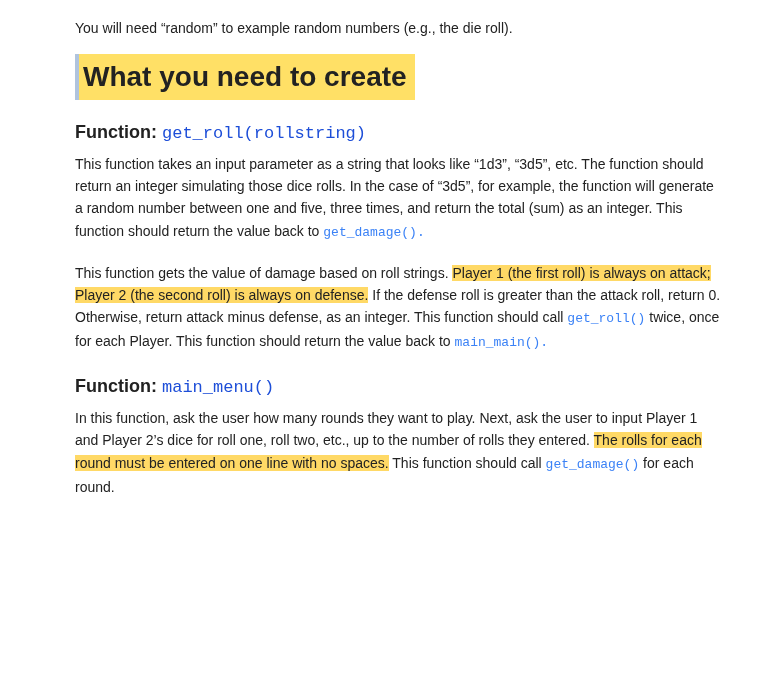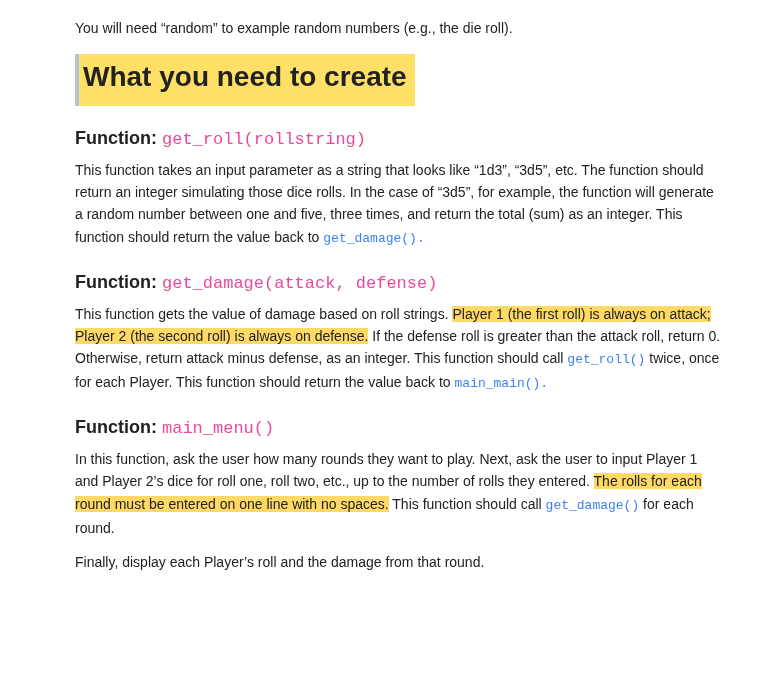--- a/index.html
+++ b/index.html
@@ -32,38 +32,38 @@
     .highlight-bar {
       width: 4px;
       background-color: #b0c4de;
       margin-right: 0;
     }
 
     h1.page-heading {
       font-size: 28px;
       font-weight: bold;
       background-color: #ffe066;
-      padding: 6px 8px 12px 4px;
+      padding: 6px 8px 6px 4px;
       color: #222;
       line-height: 1.2;
     }
 
     h2.function-heading {
       font-size: 18px;
       font-weight: bold;
       margin-bottom: 10px;
       margin-top: 22px;
       color: #222;
     }
 
     h2.function-heading .func-name {
       font-family: 'Courier New', Courier, monospace;
       font-size: 17px;
       font-weight: normal;
-      color: #ec4899;
+      color: #1d4ed8;
     }
 
     .paragraph {
       font-size: 14px;
       color: #222;
       line-height: 1.6;
       margin-bottom: 12px;
     }
 
     .highlight-orange {
@@ -90,21 +90,19 @@
   <div class="highlight-bar"></div>
   <h1 class="page-heading">What you need to create</h1>
 </div>
 
 <div id="functions-container">
     <div class="section">
       <h2 class="function-heading"><span>Function: </span><span class="func-name">get_roll(rollstring)</span></h2>
       <p class="paragraph">This function takes an input parameter as a string that looks like “1d3”, “3d5”, etc. The function should return an integer simulating those dice rolls. In the case of “3d5”, for example, the function will generate a random number between one and five, three times, and return the total (sum) as an integer. This function should return the value back to <code class="code-inline">get_damage().</code></p>
     </div>
     <div class="section">
-      <h2 class="function-heading"><span>Function: </span><span class="func-name">get_damage(attack, defense)</span></h2>
       <p class="paragraph">This function gets the value of damage based on roll strings. <span class="highlight-orange">Player 1 (the first roll) is always on attack; Player 2 (the second roll) is always on defense.</span> If the defense roll is greater than the attack roll, return 0. Otherwise, return attack minus defense, as an integer. This function should call <code class="code-inline">get_roll()</code> twice, once for each Player. This function should return the value back to <code class="code-inline">main_main().</code></p>
     </div>
     <div class="section">
       <h2 class="function-heading"><span>Function: </span><span class="func-name">main_menu()</span></h2>
       <p class="paragraph">In this function, ask the user how many rounds they want to play. Next, ask the user to input Player 1 and Player 2’s dice for roll one, roll two, etc., up to the number of rolls they entered. <span class="highlight-orange">The rolls for each round must be entered on one line with no spaces.</span> This function should call <code class="code-inline">get_damage()</code> for each round.</p>
-      <p class="paragraph">Finally, display each Player’s roll and the damage from that round.</p>
     </div>
   </div>
 
 </body></html>

